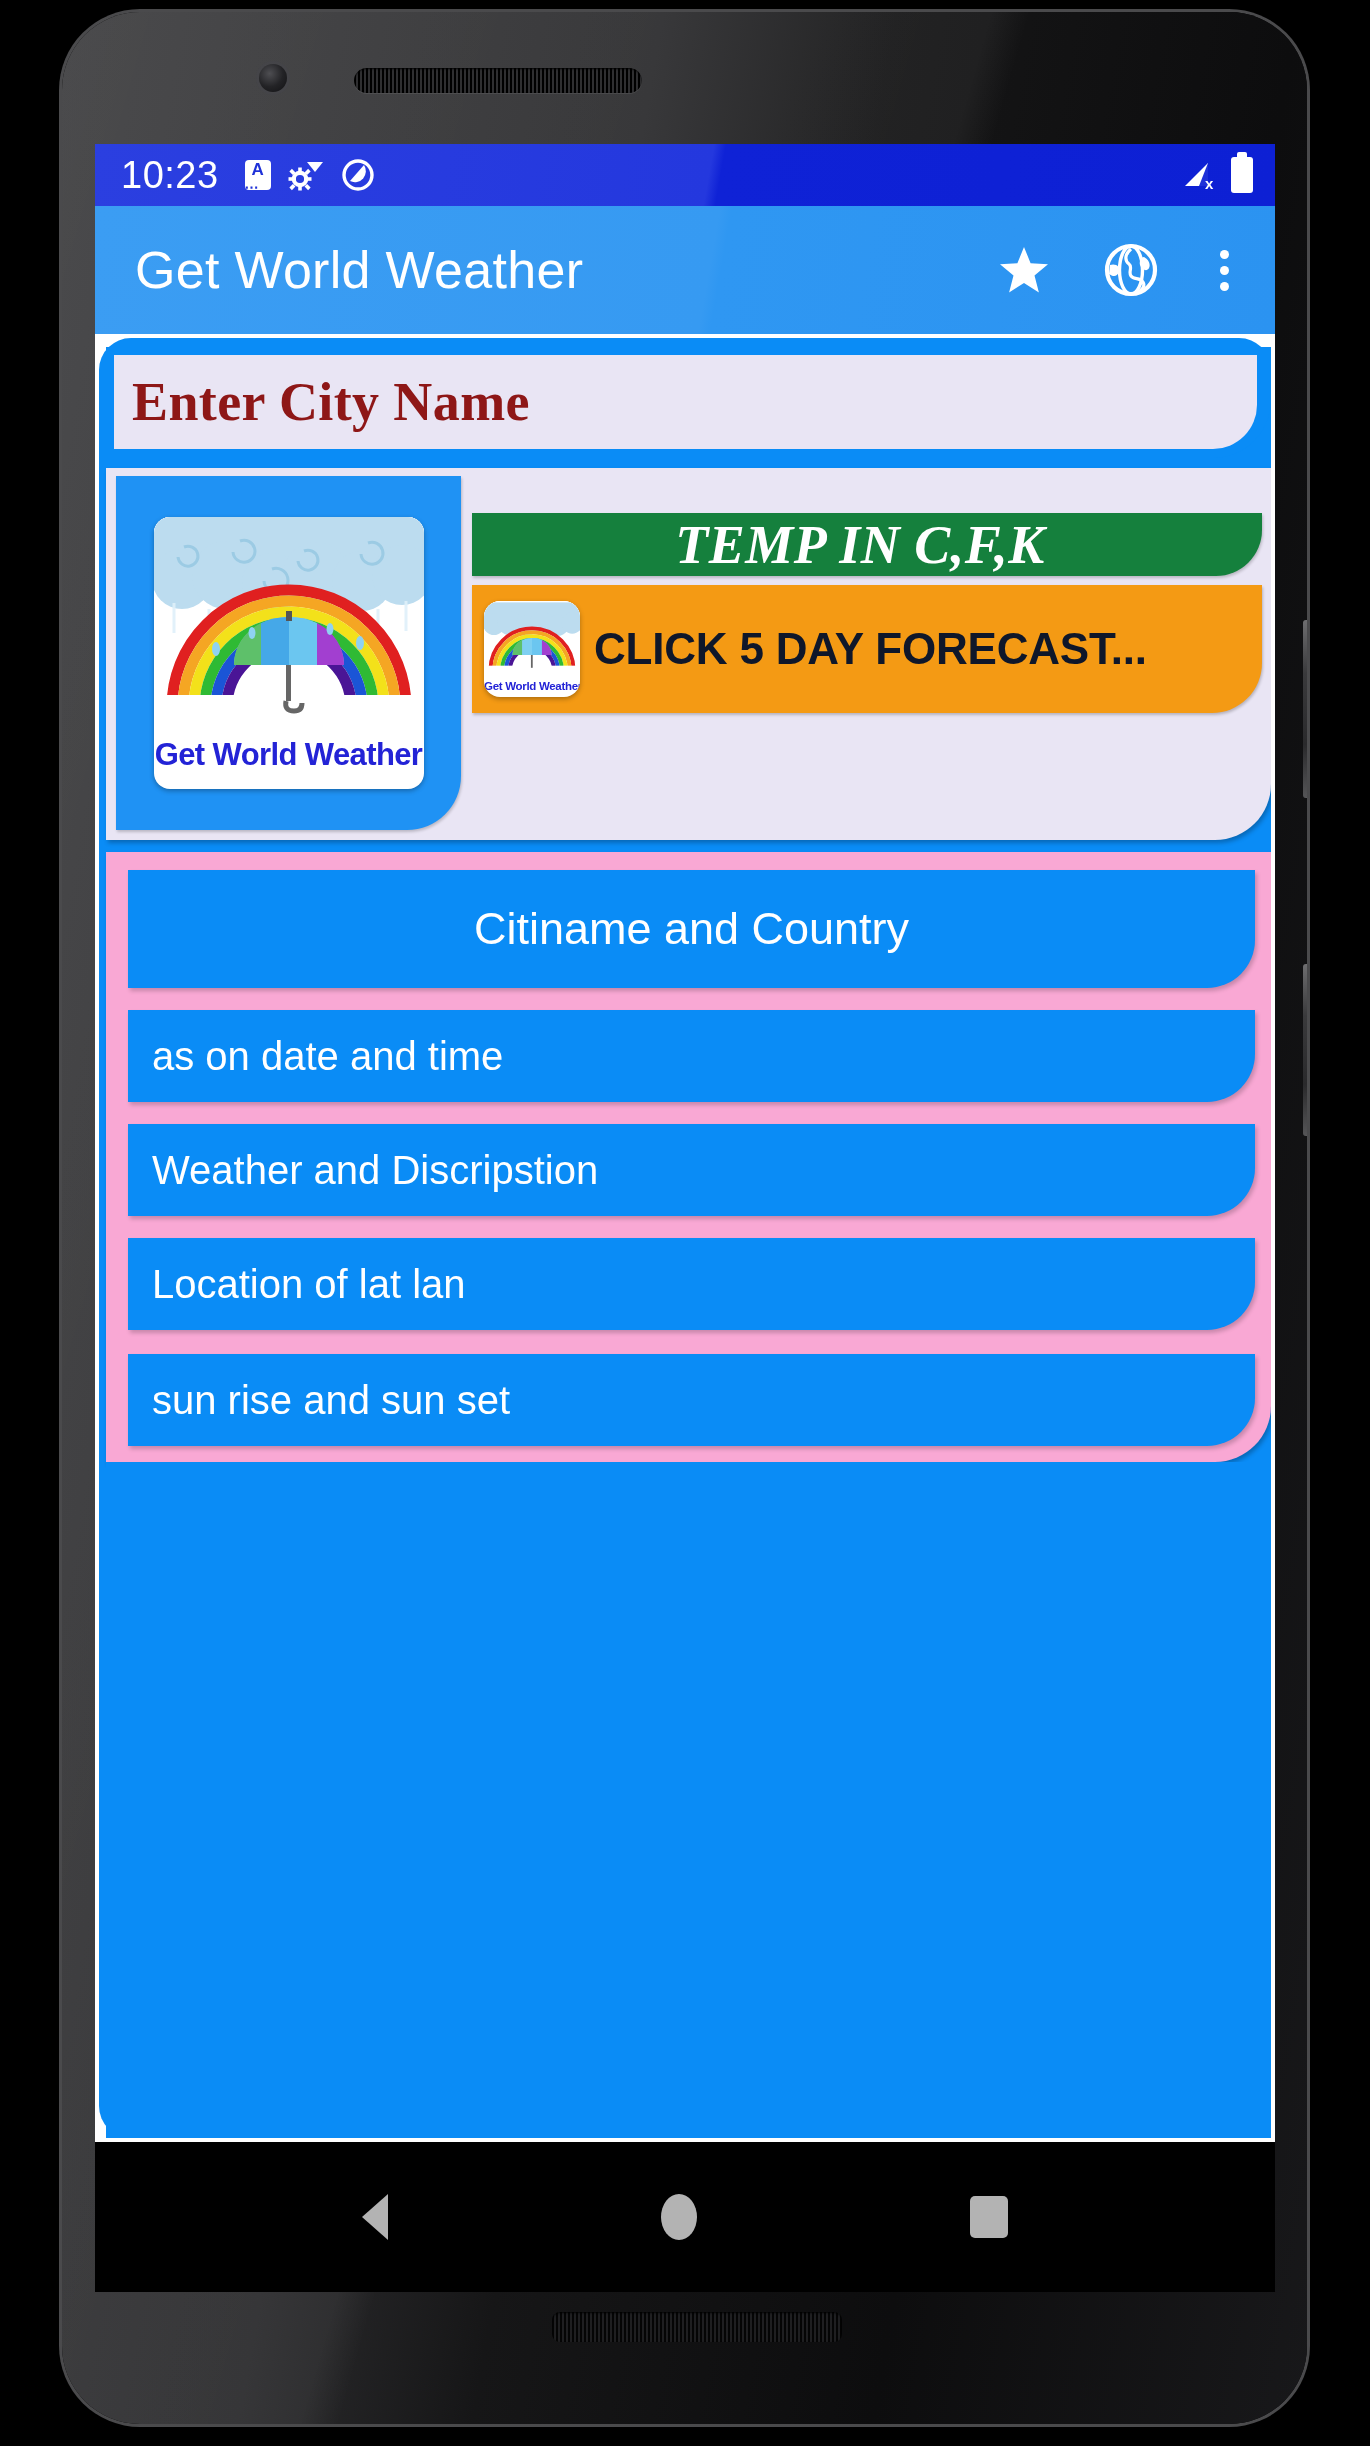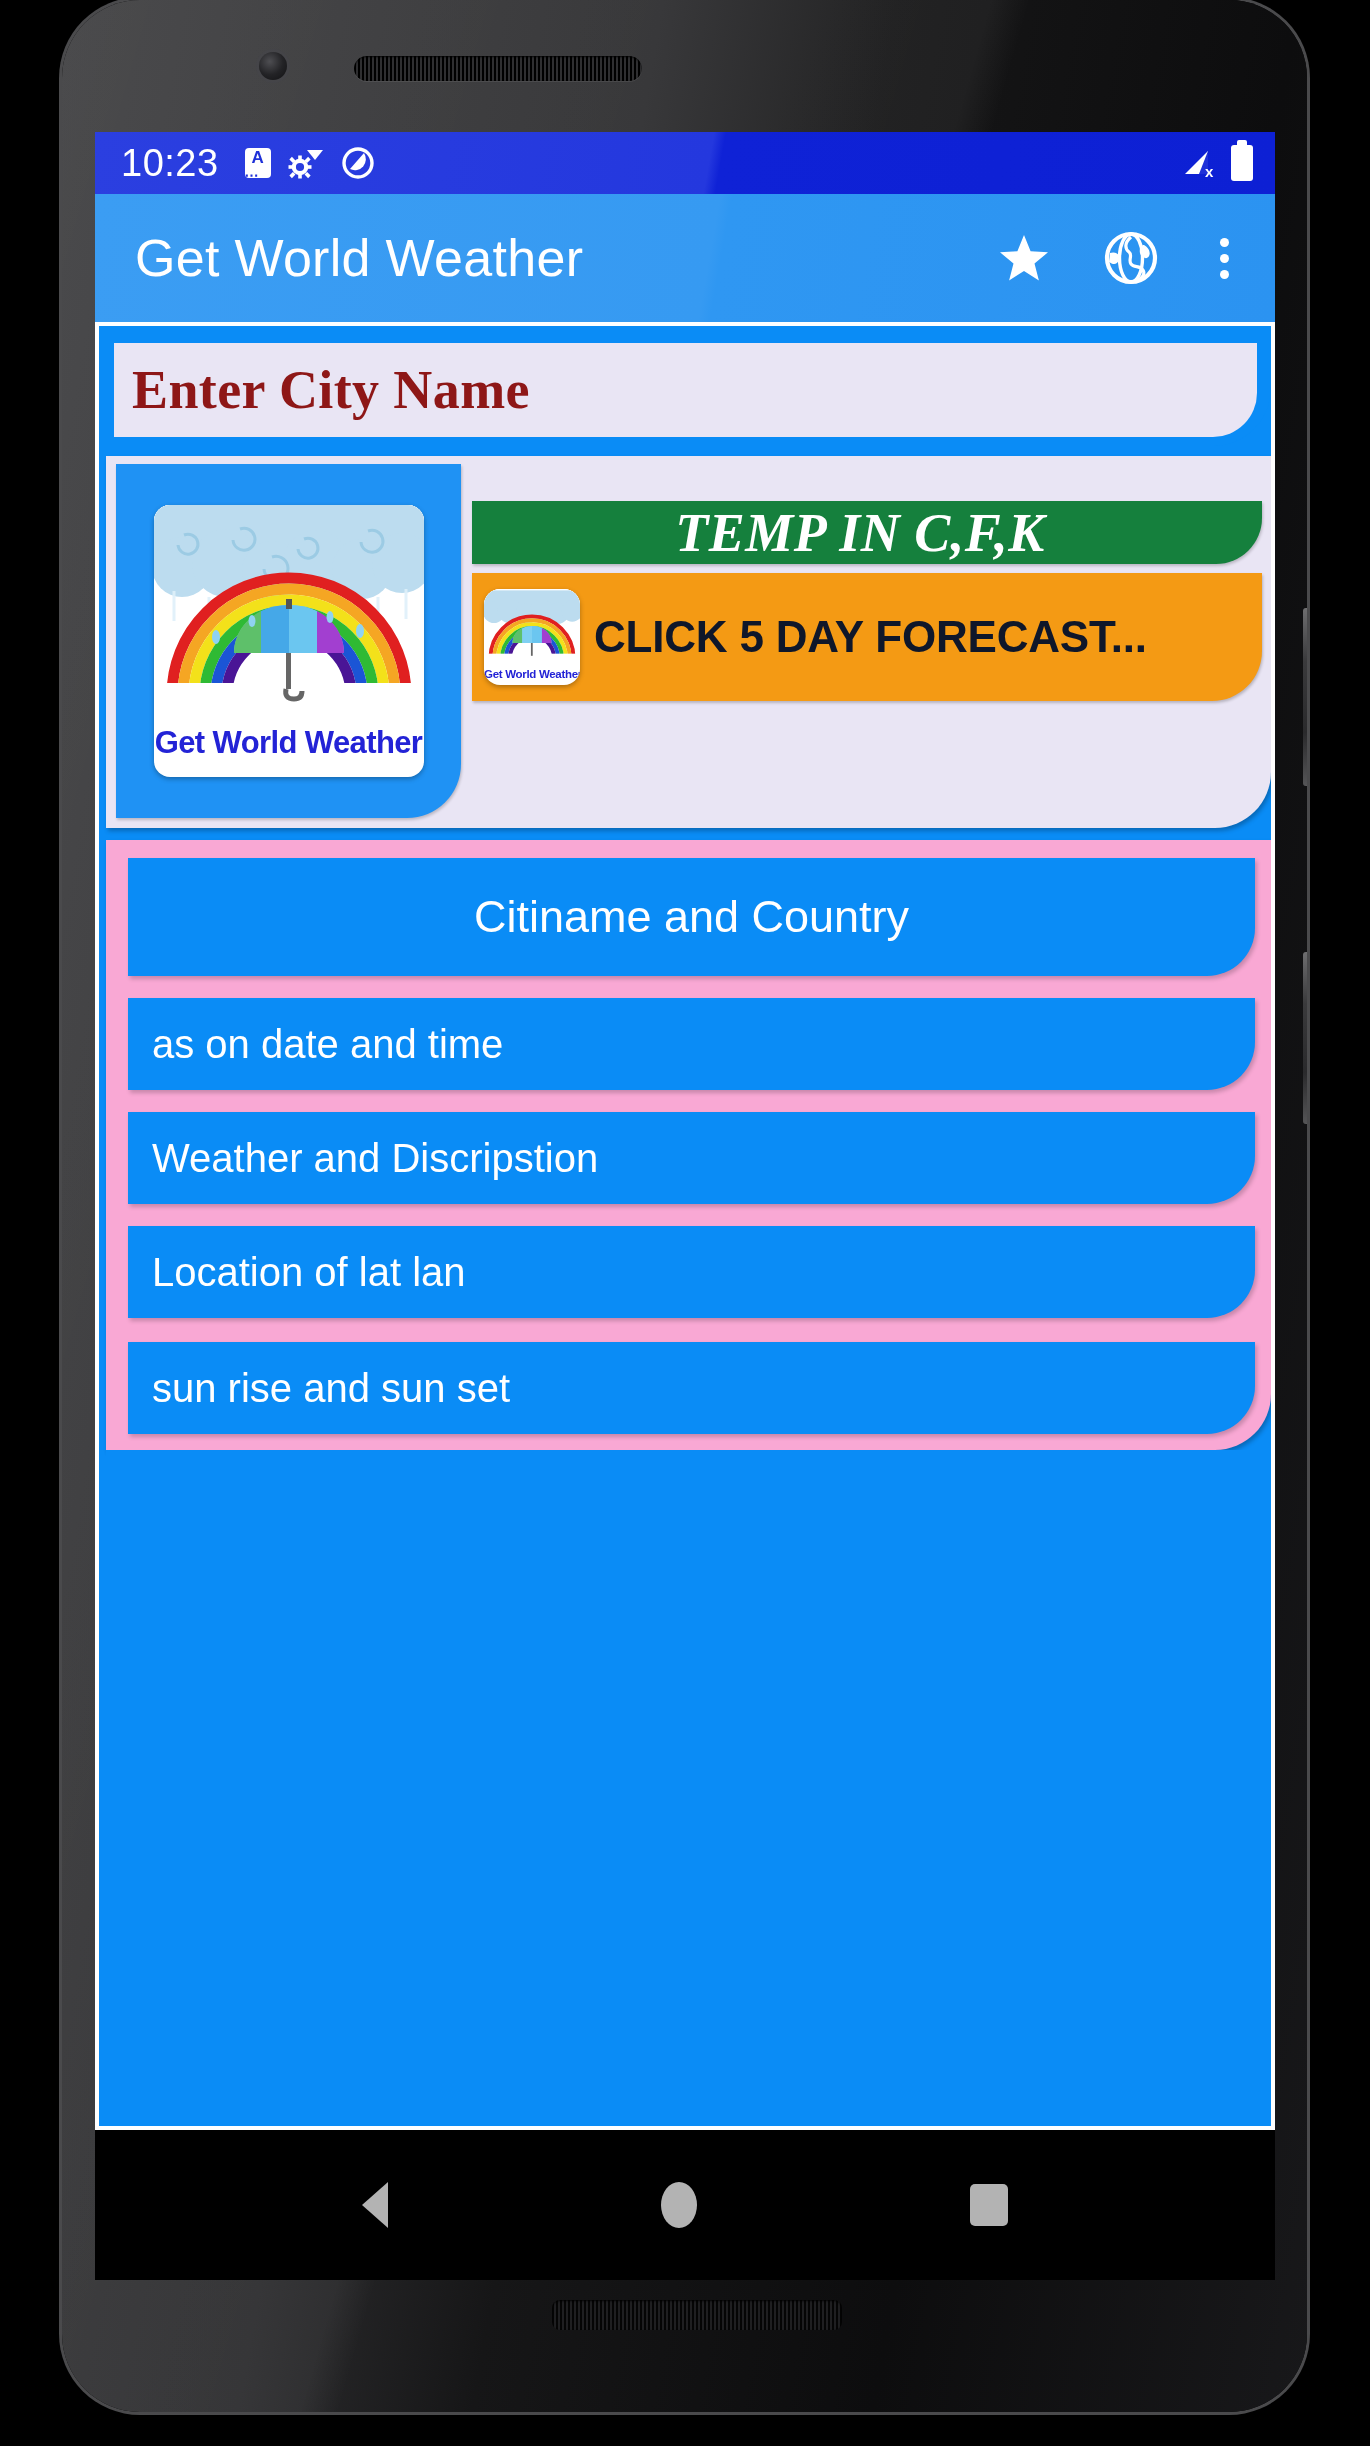--- a/index.html
+++ b/index.html
@@ -6,21 +6,21 @@
   html, body {
     width: 1370px; height: 2446px;
     background: #000;
     font-family: "Liberation Sans", sans-serif;
     overflow: hidden;
   }
 
   
   #device {
     position: absolute;
-    left: 62px; top: 0;
+    left: 62px; top: 12px;
     width: 1245px; height: 2412px;
     border-radius: 78px;
     background: linear-gradient(100deg, #3a3a3c 0%, #2b2b2d 36%, #161617 50%, #0d0d0e 74%, #18181a 100%);
     box-shadow: 0 0 0 3px #4a4a4c, 0 14px 46px rgba(0,0,0,.95);
     overflow: hidden;
   }
   #device-gloss {
     position: absolute; inset: 0;
     background: linear-gradient(106deg, rgba(255,255,255,.085) 0%, rgba(255,255,255,.05) 48%, rgba(255,255,255,0) 50%, rgba(255,255,255,0) 100%);
     pointer-events: none;
@@ -125,20 +125,21 @@
     background: #ffffff;
     border: 4px solid #ffffff;
     padding: 0;
     overflow: hidden;
   }
   #content-inner {
     position: absolute; inset: 0;
     background: #0a8cf6;
     display: flex; flex-direction: column;
     padding: 6px 0 0 7px;
+    border-radius: 32px;
   }
 
   
   #city-field-wrap {
     margin: 3px 0 0 0;
     background: #0a8cf6;
     border-radius: 0 0 58px 0;
     padding: 8px 14px 9px 8px;
   }
   #city-input {

